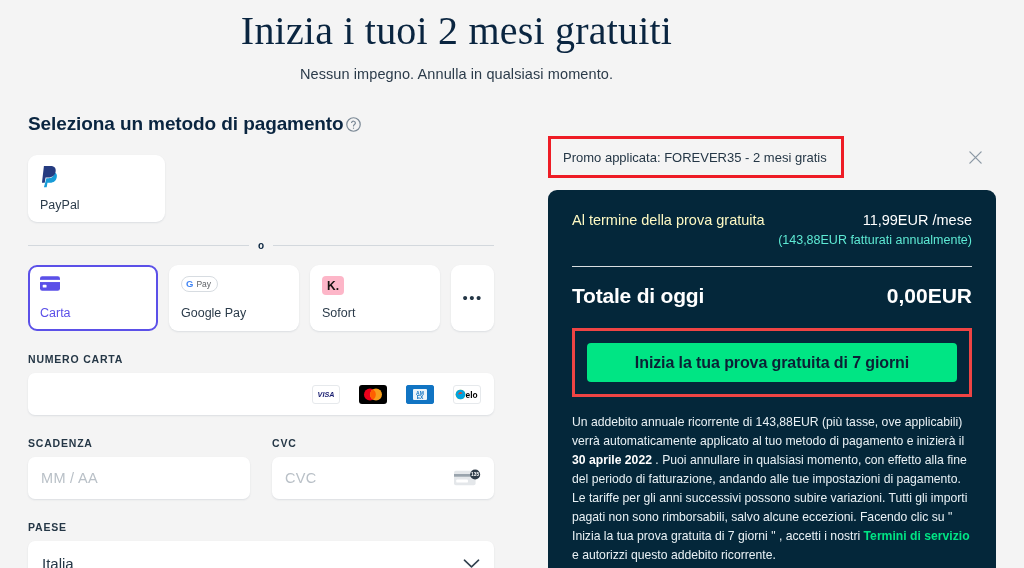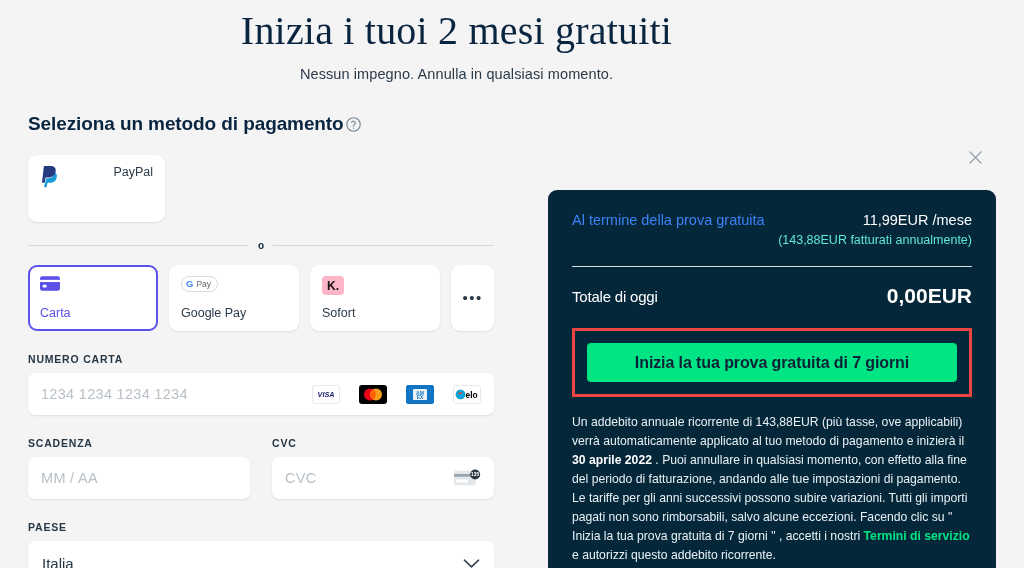--- a/index.html
+++ b/index.html
@@ -29,21 +29,21 @@
   .section-title-row { display: flex; align-items: center; gap: 1px; }
   .section-title {
     font-size: 19px; font-weight: bold; color: #0a2540; letter-spacing: -.1px;
   }
   .help-icon { width: 17px; height: 17px; display: block; color: #7b8996; }
 
   .paypal-tile {
     margin-top: 20px; width: 137px; height: 67px;
     background: #fff; border-radius: 9px;
     box-shadow: 0 1px 2px rgba(10,37,64,.10);
-    padding: 10px 12px; display: flex; flex-direction: row;
+    padding: 10px 12px; display: flex; flex-direction: column;
     justify-content: space-between;
   }
   .paypal-mark { width: 20px; height: 23px; }
   .tile-label { font-size: 12.5px; color: #2b3b4a; }
 
   .or-divider {
     margin-top: 18px; display: flex; align-items: center; gap: 9px;
     color: #0a2540;
   }
   .or-line { flex: 1; height: 1px; background: #d3d8dd; }
@@ -130,28 +130,28 @@
   .promo-close {
     margin-left: auto; color: #8b98a4; width: 15px; height: 15px;
     margin-right: 13px;
   }
 
   .summary {
     margin-top: 11px; background: #04273a; border-radius: 9px;
     padding: 22px 24px 26px 24px; color: #fff;
   }
   .sum-top { display: flex; align-items: flex-start; }
-  .sum-left { font-size: 14.5px; color: #3b82f6; }
+  .sum-left { font-size: 14.5px; color: #fef9c3; }
   .sum-right { margin-left: auto; text-align: right; }
   .sum-price { font-size: 14.5px; color: #fff; }
   .sum-annual { margin-top: 5px; font-size: 12.5px; color: #5eead4; }
   .hr { margin: 19px 0 0 0; height: 1px; background: #ffffff; opacity: .85; }
 
   .total-row { margin-top: 17px; display: flex; align-items: center; }
-  .total-label { font-size: 15px; font-weight: normal; letter-spacing: -.2px; }
+  .total-label { font-size: 21px; font-weight: bold; letter-spacing: -.2px; }
   .total-value { margin-left: auto; font-size: 21px; font-weight: bold; }
 
   .cta-outline {
     margin-top: 20px; border: 3px solid #ef4444; padding: 12px;
   }
   .cta {
     width: 100%; height: 39px; border: none; cursor: pointer;
     background: #00e584; border-radius: 4px;
     color: #0b2135; font-size: 16px; font-weight: bold;
     font-family: "Liberation Sans", sans-serif;
@@ -226,21 +226,20 @@
       </div>
 
       <div class="m-tile more">
         <div class="dots">•••</div>
       </div>
     </div>
 
     <div class="field-wrap">
       <div class="field-label">NUMERO CARTA</div>
       <div class="input-box">
-        <span class="placeholder">1234 1234 1234 1234</span>
         <div class="brand-row">
           <span class="brand visa">
             <svg viewBox="0 0 40 14" width="24" height="9">
                 <text x="20" y="12" text-anchor="middle" font-family="Liberation Sans, sans-serif" font-size="12" font-weight="bold" font-style="italic" fill="#1a1f71">VISA</text>
               </svg>
           </span>
           <span class="brand mc">
             <svg viewBox="0 0 28 19" width="28" height="19">
               <circle cx="11" cy="9.5" r="6" fill="#eb001b"></circle>
               <circle cx="17" cy="9.5" r="6" fill="#f79e1b"></circle>
@@ -296,20 +295,23 @@
         <svg class="chev" width="17" height="11" viewBox="0 0 18 11" fill="none" stroke="currentColor" stroke-width="1.7" stroke-linecap="round" stroke-linejoin="round">
           <path d="M1.5 2 9 9 16.5 2"></path>
         </svg>
       </div>
     </div>
   </div>
 
   <div class="right">
 
     <div class="promo-row">
+      <div class="promo-box">
+        <span class="promo-text">Promo applicata: FOREVER35 - 2 mesi gratis</span>
+      </div>
       <svg class="promo-close" viewBox="0 0 16 16" fill="none" stroke="currentColor" stroke-width="1.4" stroke-linecap="round">
         <path d="M2 2l12 12M14 2L2 14"></path>
       </svg>
     </div>
 
     <div class="summary">
       <div class="sum-top">
         <div class="sum-left">Al termine della prova gratuita</div>
         <div class="sum-right">
           <div class="sum-price">11,99EUR /mese</div>

